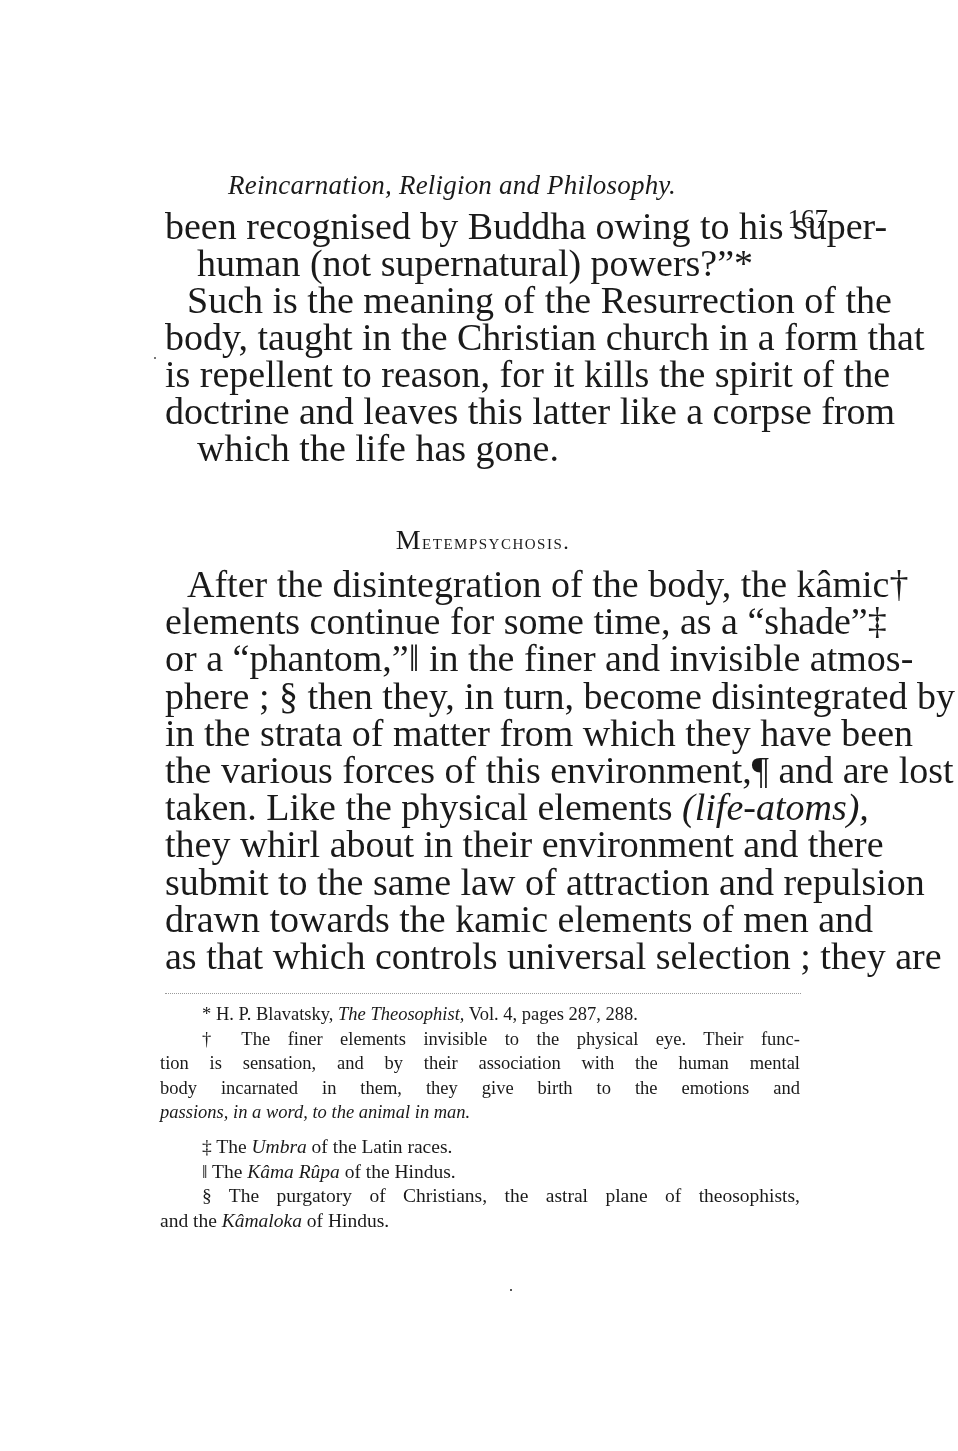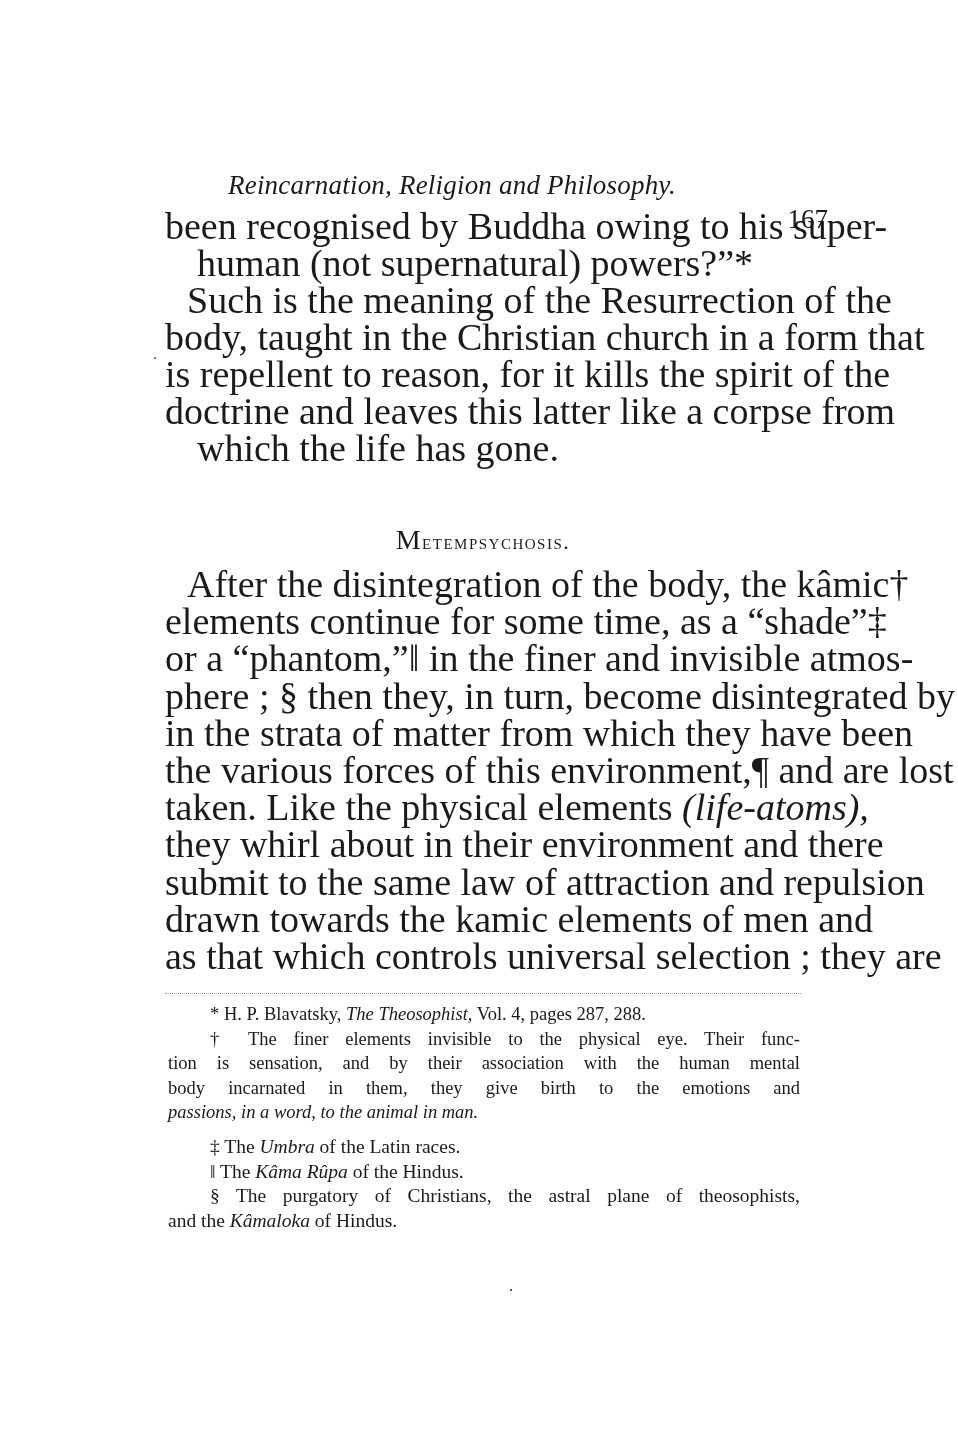--- a/index.html
+++ b/index.html
@@ -12,21 +12,21 @@
   .line { display:block; white-space:nowrap; height:37px; text-align:justify; text-align-last:justify; }
   .line.last { text-align-last:left;margin-left:32px; }
   .line.indent { padding-left:22px; }
   .block1 { top:196px; }
   .heading { position:absolute; left:165px; width:636px; top:512px; text-align:center; font-size:22px; letter-spacing:1.5px; font-variant:small-caps;font-family:Liberation Serif, serif; }
   .heading .big { font-size:28px; }
   .block2 { top:554px; }
   .block2 .line { height:37.2px; }
   .sep { position:absolute; left:165px; width:636px; top:981px; border-top:1px dotted #9a9a9a; height:0; }
   .notes { position:absolute; left:160px; width:640px; font-size:18.5px; line-height:24.5px; }
-  .notes .nl { display:block; white-space:nowrap; text-align:justify; text-align-last:justify; height:24.5px;margin-left:8px; }
+  .notes .nl { display:block; white-space:nowrap; text-align:justify; text-align-last:justify; height:24.5px; }
   .notes .nl.last { text-align-last:left; }
   .notes .nl.ind { padding-left:42px; }
   .notes1 { top:990px; }
   .notes2 { top:1123px; font-size:19.5px; line-height:24.5px; }
   i { font-style:italic; }
   .dot { position:absolute; left:510px; top:1277px; width:2px; height:2px; background:#555; }
   .dot2 { position:absolute; left:154px; top:345px; width:2px; height:2px; background:#777; }
 </style>
 </head>
 <body>

